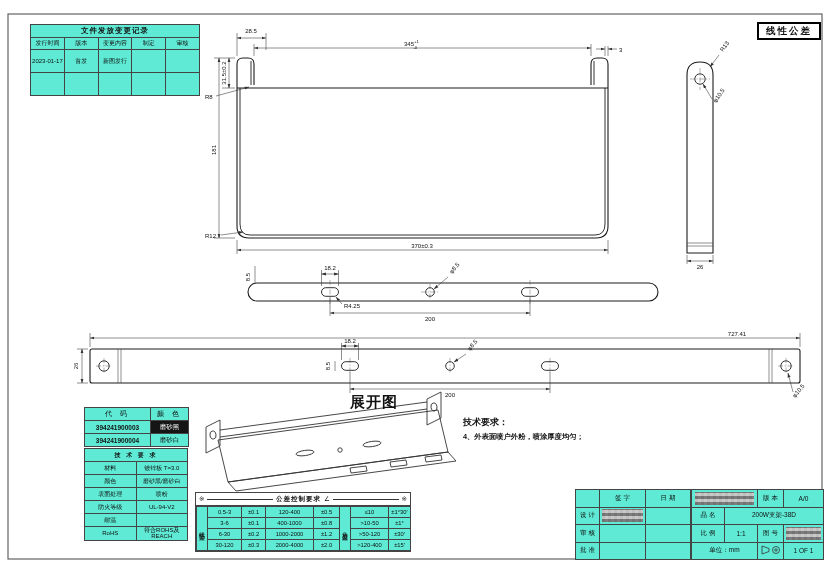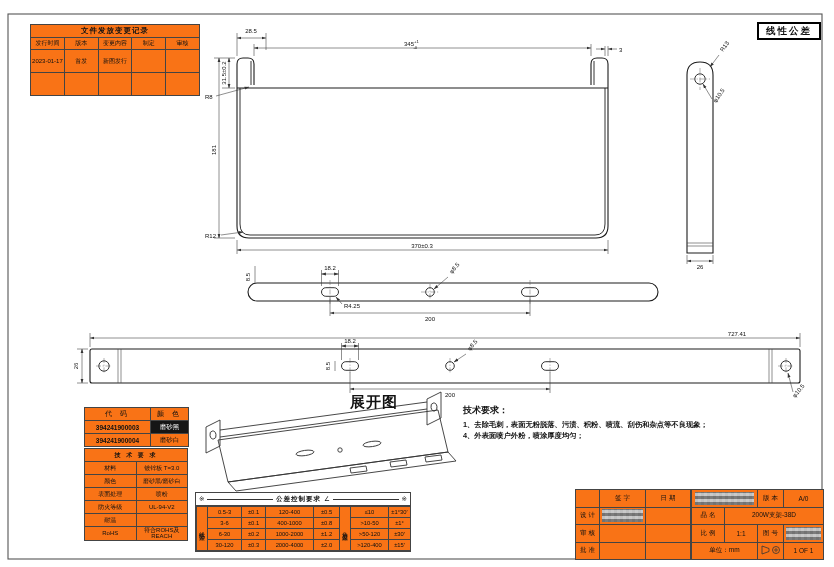--- a/index.html
+++ b/index.html
@@ -13,21 +13,21 @@
   .sup{font-size:4.3px}
   .outline{fill:none;stroke:#1c1c1c;stroke-width:1.1}
   .outline2{fill:none;stroke:#1c1c1c;stroke-width:0.9}
   .thin{fill:none;stroke:#333;stroke-width:0.55}
   .thin2{fill:none;stroke:#444;stroke-width:0.6}
   .dim{fill:none;stroke:#333;stroke-width:0.55}
   .cl{stroke:#555;stroke-width:0.45;stroke-dasharray:5 1.6 1.2 1.6}
   .iso *{fill:none;stroke:#333;stroke-width:0.9}
   .frame{fill:none;stroke:#555;stroke-width:1.1}
 
-  table{border-collapse:collapse;table-layout:fixed;background:#f97316}
+  table{border-collapse:collapse;table-layout:fixed;background:#5eead4}
   td{border:1px solid #444;text-align:center;vertical-align:middle;overflow:hidden;white-space:nowrap;padding:0}
 
   .chg{left:30px;top:24px;width:170px;font-size:6px}
   .chg .title td{height:13px;font-size:7.5px;font-weight:bold;letter-spacing:1px}
   .chg .hd td{height:12px}
   .chg .rw td{height:23px}
 
   .stamp{left:757px;top:22px;width:64px;height:18px;border:2px solid #000;
          display:flex;align-items:center;justify-content:center;
          font-size:9.5px;font-weight:bold;letter-spacing:2px}
@@ -35,21 +35,21 @@
   .codes{left:84px;top:407px;width:104px;font-size:6.5px}
   .codes td{height:13px}
   .codes .code{font-weight:bold}
   .codes .hdr{font-size:7px;letter-spacing:3px}
   .cell-black{background:#151515;color:#fff}
 
   .specs{left:84px;top:448px;width:104px;font-size:6px}
   .specs td{height:13px;white-space:normal;line-height:1.05}
   .specs .stitle{letter-spacing:2px;font-weight:bold}
 
-  .notes{left:463px;top:404px;width:345px}
+  .notes{left:463px;top:416px;width:345px}
   .notes .ntitle{font-size:9px;font-weight:bold;margin-bottom:2px}
   .notes .nitem{font-size:7.3px;font-weight:bold;line-height:1.55}
 
   .unfold{left:350px;top:393px;font-size:15px;font-weight:bold;letter-spacing:1px}
 
   .tol{left:195px;top:492px;width:216px;border:1px solid #444;background:#fff}
   .tol-head{height:13px;display:flex;align-items:center;gap:3px;padding:0 3px;
             border-bottom:1px solid #444;font-size:6.5px}
   .tol-head .t{font-weight:bold;letter-spacing:1px}
   .dashline{flex:1;border-top:1px solid #333;height:0}
@@ -324,21 +324,20 @@
         </tr>
     <tr>
           <td>RoHS</td>
           <td>符合ROHS及REACH</td>
         </tr>
   </tbody>
     </table>
 
   <div class="notes abs">
     <div class="ntitle">技术要求：</div>
-    <div class="nitem">1、去除毛刺，表面无粉脱落、污渍、积粉、喷流、刮伤和杂点等不良现象；</div>
     <div class="nitem">4、外表面喷户外粉，喷涂厚度均匀；</div>
   </div>
 
   <div class="tol abs">
     <div class="tol-head">
       <span>※</span>
       <span class="dashline"></span>
       <span class="t">公差控制要求</span>
       <span>∠</span>
       <span class="dashline"></span>

